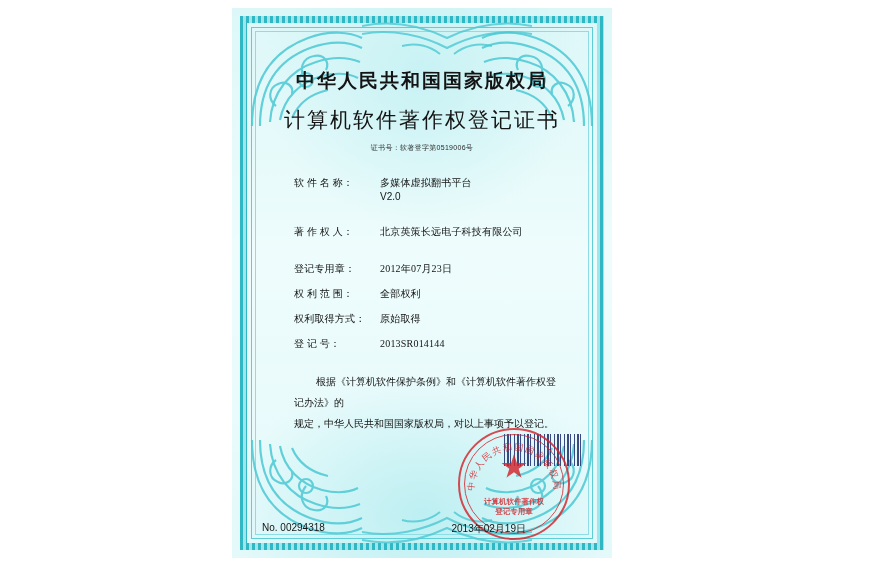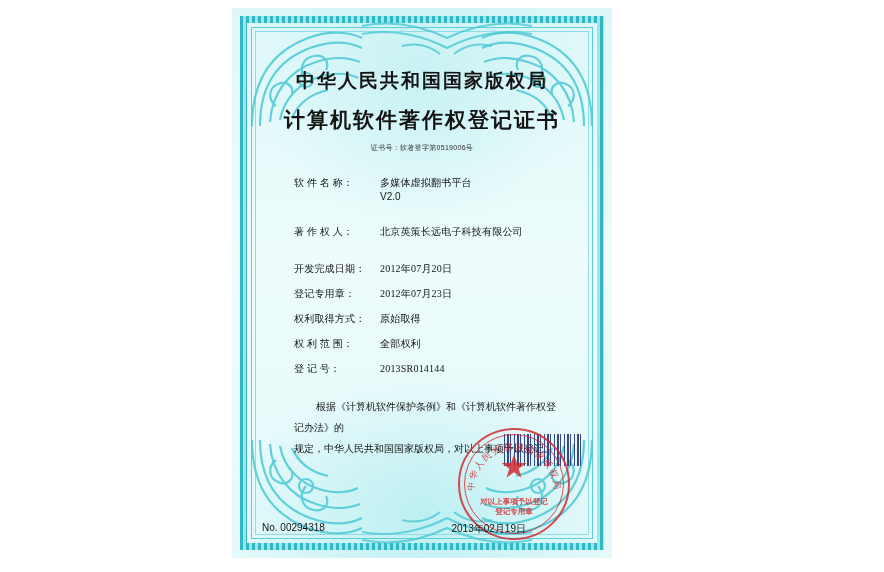--- a/index.html
+++ b/index.html
@@ -91,21 +91,21 @@
   .title-1 {
     font-family: "DejaVu Serif", "Liberation Serif", serif;
     font-size: 19px;
     font-weight: bold;
     letter-spacing: 2px;
     color: #141414;
   }
   .title-2 {
     font-family: "DejaVu Serif", "Liberation Serif", serif;
     font-size: 21px;
-    font-weight: bold;
+    font-weight: normal;
     letter-spacing: 2px;
     margin-top: 12px;
     color: #141414;
   }
   .cert-no {
     font-size: 7px;
     margin-top: 9px;
     color: #2a2a2a;
     letter-spacing: .3px;
   }
@@ -325,38 +325,34 @@
 
       <div class="gap-lg"></div>
 
       <div class="row">
         <div class="lbl">著 作 权 人：</div>
         <div class="val">北京英策长远电子科技有限公司</div>
       </div>
 
       <div class="gap-lg"></div>
 
-      <div class="row">
-        <div class="lbl">开发完成日期：</div>
-        <div class="val">2012年07月20日</div>
-      </div>
 
       <div class="row">
         <div class="lbl">登记专用章：</div>
         <div class="val">2012年07月23日</div>
       </div>
 
       <div class="row">
+        <div class="lbl">权 利 范 围：</div>
+        <div class="val">全部权利</div>
+      </div>
+
+      <div class="row">
         <div class="lbl">权利取得方式：</div>
         <div class="val">原始取得</div>
-      </div>
-
-      <div class="row">
-        <div class="lbl">权 利 范 围：</div>
-        <div class="val">全部权利</div>
       </div>
 
       <div class="row">
         <div class="lbl">登 记 号：</div>
         <div class="val">2013SR014144</div>
       </div>
 
     </div>
 
     <div class="paragraph">
@@ -373,21 +369,21 @@
     <div class="seal-star"></div>
     <svg class="seal-arc" viewBox="0 0 108 108">
       <defs>
         <path id="arcpath" d="M 14 60 A 40 40 0 1 1 94 60" fill="none"></path>
       </defs>
       <text font-size="9" fill="#d4242c" letter-spacing="1.6" font-family="DejaVu Serif, Liberation Serif, serif">
         <textPath href="#arcpath" startOffset="50%" text-anchor="middle">中华人民共和国国家版权局</textPath>
       </text>
     </svg>
     <div class="seal-bottom-text">
-      <div>对以上事项予以登记</div>
+      <div>计算机软件著作权</div>
       <div>登记专用章</div>
     </div>
   </div>
 
   <div class="footer">
     <div>No. 00294318</div>
     <div class="date">2013年02月19日</div>
   </div>
 
 </div>

